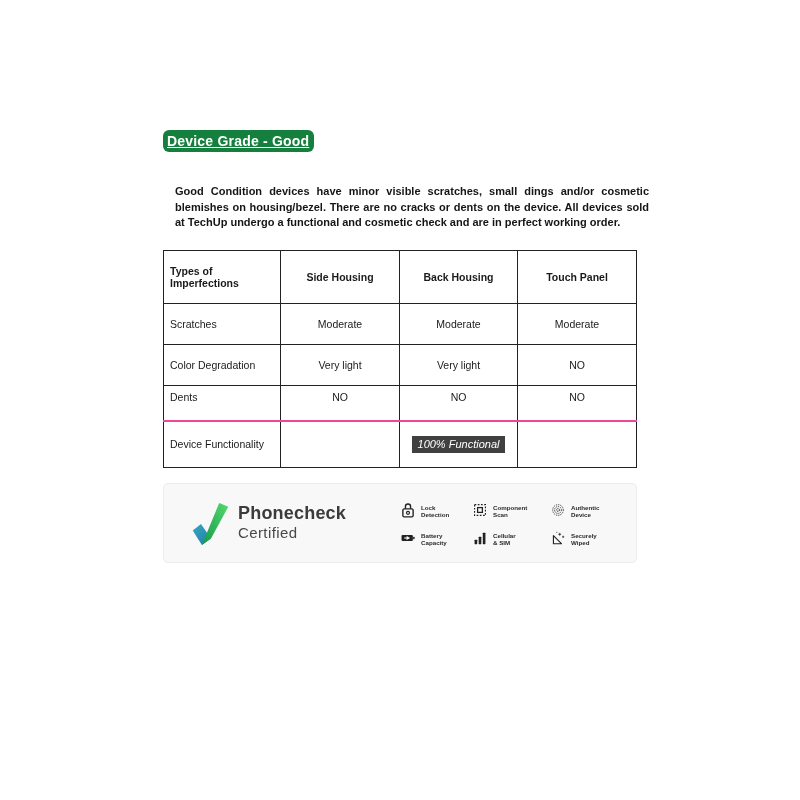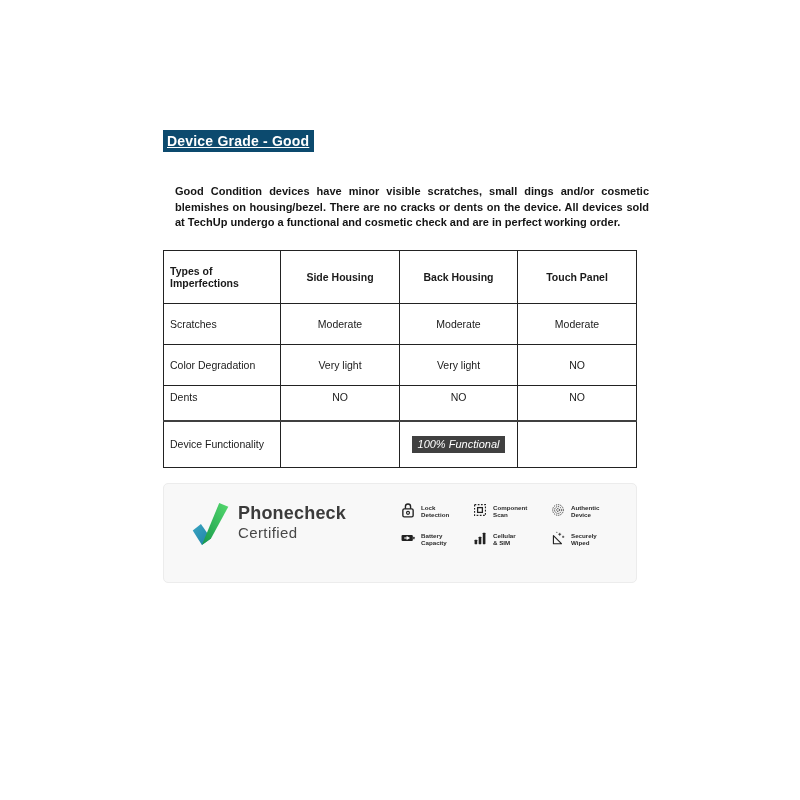--- a/index.html
+++ b/index.html
@@ -3,22 +3,22 @@
 <meta charset="utf-8">
 <style>
   html,body{margin:0;padding:0;background:#fff;}
   .page{
     position:relative;width:800px;height:800px;background:#ffffff;
     font-family:"Liberation Sans", sans-serif;color:#151515;overflow:hidden;
   }
   
   .grade-title{
     position:absolute;left:163px;top:130px;
-    background:#0c4a6e;color:#ffffff;font-size:14px;font-weight:bold;
-    text-decoration:underline;padding:3px 5px 3px 4px;letter-spacing:.2px;
+    background:#15803d;color:#ffffff;font-size:14px;font-weight:bold;
+    text-decoration:underline;padding:3px 5px 3px 4px;letter-spacing:.2px;border-radius:6px;
   }
   
   .grade-desc{
     position:absolute;left:175px;top:173px;width:474px;
     font-size:11px;font-weight:bold;line-height:15.7px;text-align:justify;
     color:#151515;
   }
   
   table.imperfections{
     position:absolute;left:163px;top:250px;width:473px;
@@ -34,28 +34,28 @@
     padding:14px 3px;overflow:hidden;
   }
   table.imperfections th:first-child, table.imperfections td:first-child{
     text-align:left;padding-left:6px;
   }
   table.imperfections th{font-weight:bold;}
   tr.hdr{height:22px;} tr.r1{height:21px;} tr.r2{height:23px;} tr.r3{height:22px;}
   tr.r4{height:35px;}
   tr.r4 td{vertical-align:top;padding-top:5px;}
   tr.r5{height:29px;}
-  tr.r5 td{border-top:2px solid #404040;}
+  tr.r5 td{border-top:2px solid #ec4899;}
   .func-chip{
     display:inline-block;background:#404040;color:#ffffff;
     font-size:11px;padding:2px 6px 3px 6px;font-style:italic;
   }
   
   .badge{
-    position:absolute;left:163px;top:483px;width:474px;height:100px;
+    position:absolute;left:163px;top:483px;width:474px;height:80px;
     background:#f8f8f8;border:1px solid #ececec;border-radius:5px;
     box-sizing:border-box;
   }
   .logo-check{position:absolute;left:26px;top:17px;}
   .brand{position:absolute;left:74px;top:20px;line-height:1;}
   .brand-name{font-size:18px;font-weight:bold;color:#3b3b3b;letter-spacing:.2px;}
   .brand-sub{font-size:15px;color:#484848;margin-top:3px;letter-spacing:.4px;}
   .features{
     position:absolute;left:237px;top:18px;
     display:grid;grid-template-columns:72px 78px 80px;grid-auto-rows:28px;

